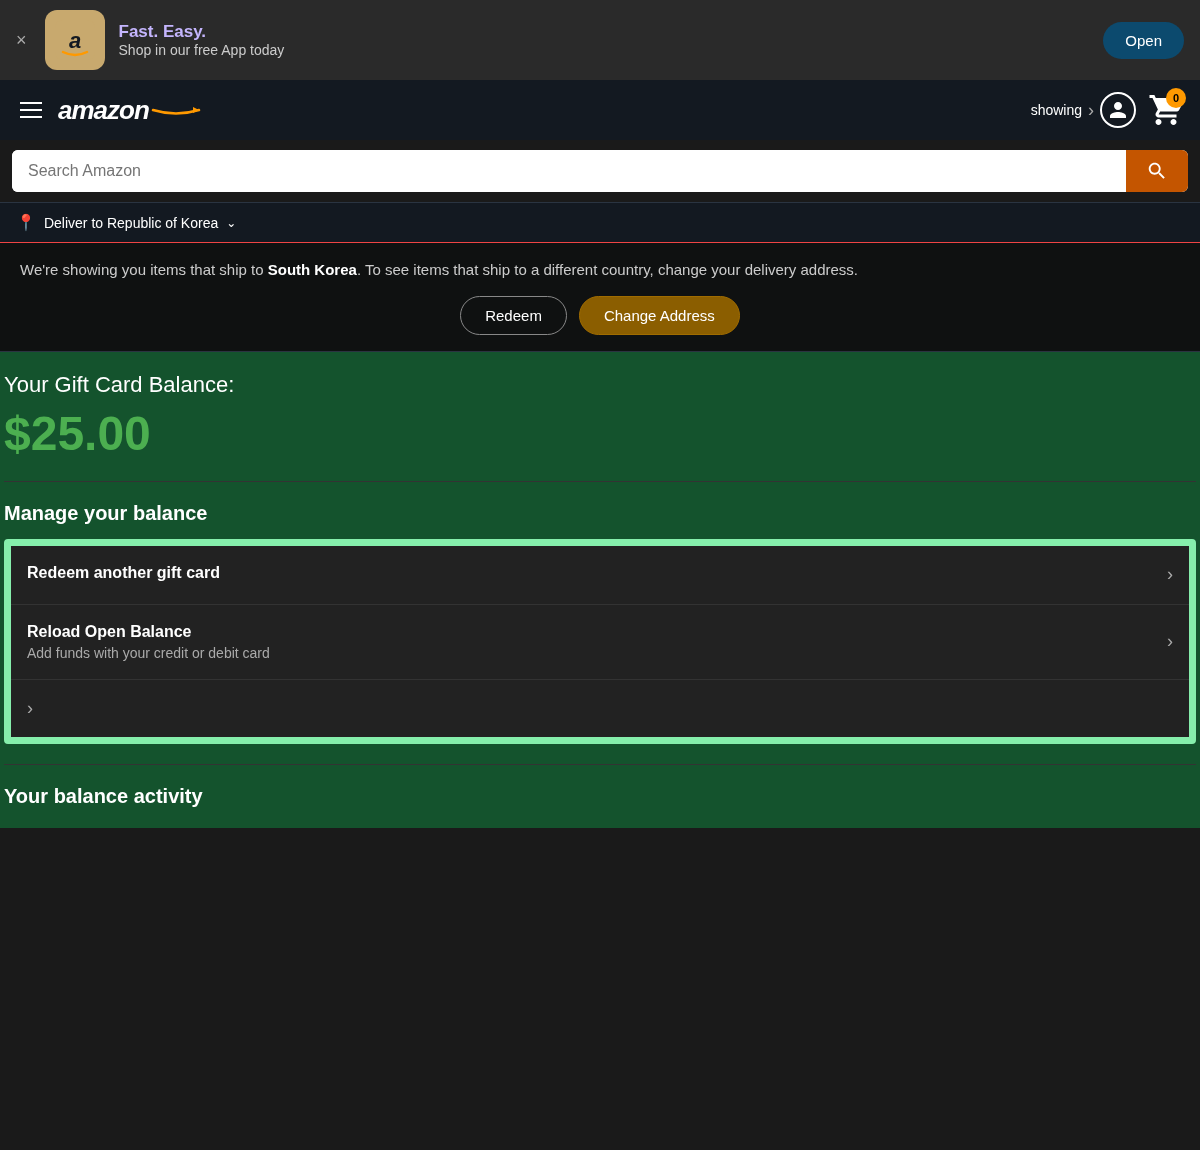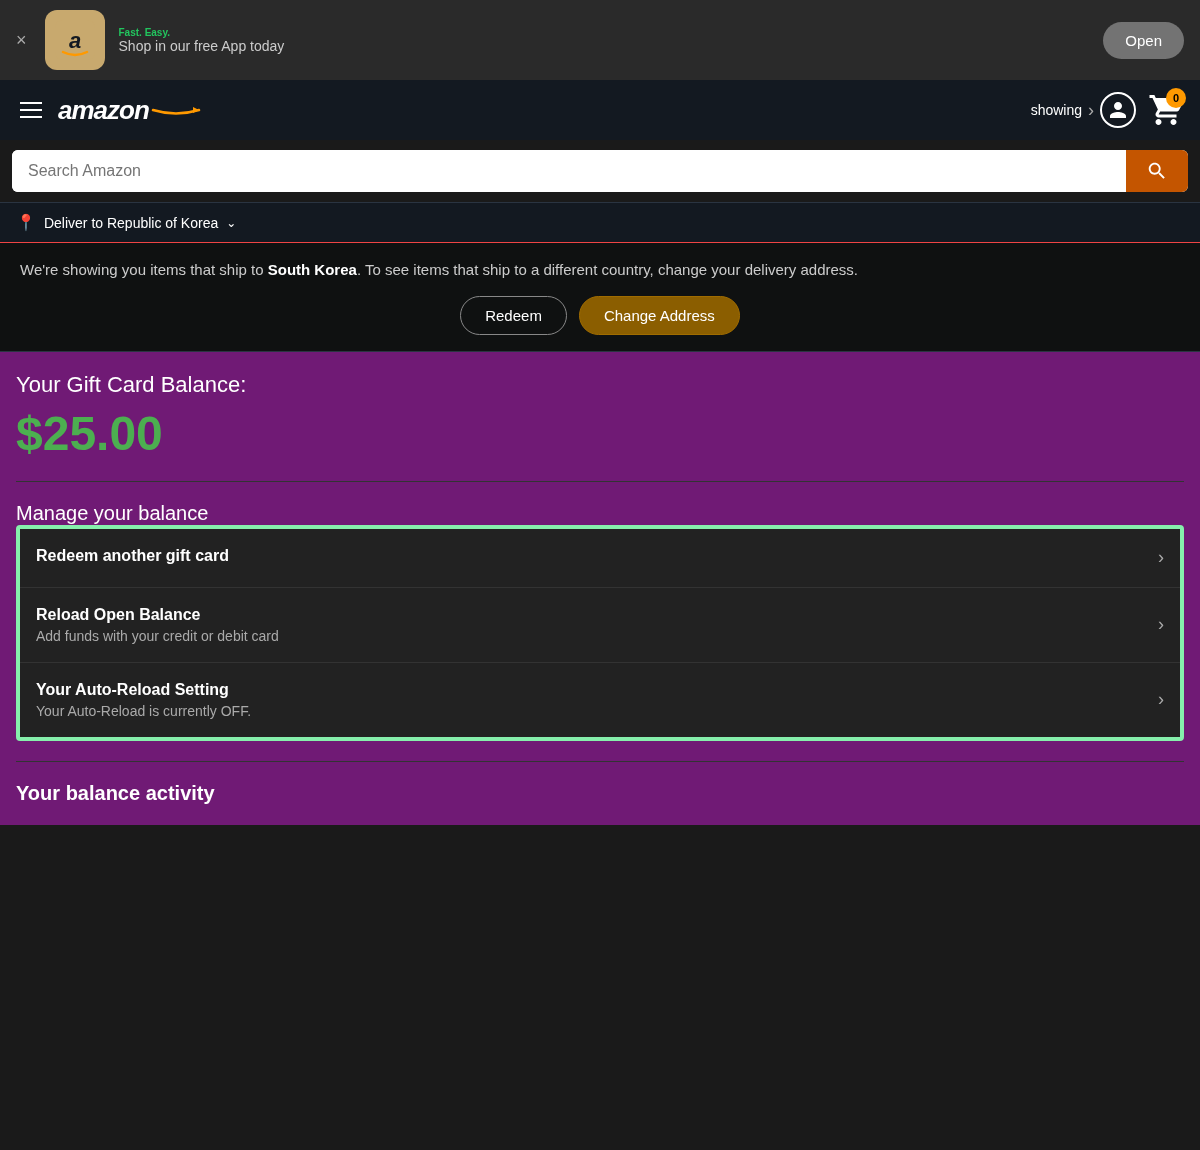--- a/index.html
+++ b/index.html
@@ -39,29 +39,29 @@
     }
     .app-banner-icon svg {
       width: 40px;
       height: 40px;
     }
     .app-banner-text {
       flex: 1;
     }
     .app-banner-title {
       font-weight: bold;
-      font-size: 10px;
-      color: #22c55e;
+      font-size: 17px;
+      color: #c4b5fd;
     }
     .app-banner-subtitle {
       font-size: 14px;
       color: #ccc;
     }
     .app-banner-open {
-      background: #737373;
+      background: #0c4a6e;
       color: #fff;
       border: none;
       border-radius: 20px;
       padding: 10px 22px;
       font-size: 15px;
       cursor: pointer;
       font-weight: 500;
     }
 
     
@@ -235,22 +235,22 @@
       border: 1px solid #a06c00;
       color: #fff;
       border-radius: 20px;
       padding: 10px 24px;
       font-size: 15px;
       cursor: pointer;
     }
 
     
     .main-content {
-      background: #701a75;
-      padding: 20px 16px;
+      background: #14532d;
+      padding: 20px 4px;
     }
 
     
     .balance-section {
       padding-bottom: 20px;
       border-bottom: 1px solid #333;
       margin-bottom: 20px;
     }
     .balance-title {
       font-size: 22px;
@@ -264,24 +264,25 @@
       font-weight: bold;
     }
 
     
     .manage-section {
       margin-bottom: 20px;
     }
     .manage-title {
       font-size: 20px;
       color: #fff;
-      font-weight: normal;
+      font-weight: bold;
+      margin-bottom: 14px;
     }
     .manage-list {
-      border: 4px solid #86efac;
+      border: 7px solid #86efac;
       border-radius: 4px;
       overflow: hidden;
     }
     .manage-item {
       display: flex;
       align-items: center;
       padding: 18px 16px;
       border-bottom: 1px solid #333;
       cursor: pointer;
       background: #222;
@@ -418,24 +419,20 @@
 
       <div class="manage-item">
         <div class="manage-item-text">
           <div class="manage-item-title">Reload Open Balance</div>
           <div class="manage-item-subtitle">Add funds with your credit or debit card</div>
         </div>
         <span class="manage-item-chevron">›</span>
       </div>
 
       <div class="manage-item">
-        <div class="manage-item-text">
-          <div class="manage-item-title">Your Auto-Reload Setting</div>
-          <div class="manage-item-subtitle">Your Auto-Reload is currently OFF.</div>
-        </div>
         <span class="manage-item-chevron">›</span>
       </div>
 
     </div>
   </div>
 
   <div class="activity-section">
     <div class="activity-title">Your balance activity</div>
   </div>
 

